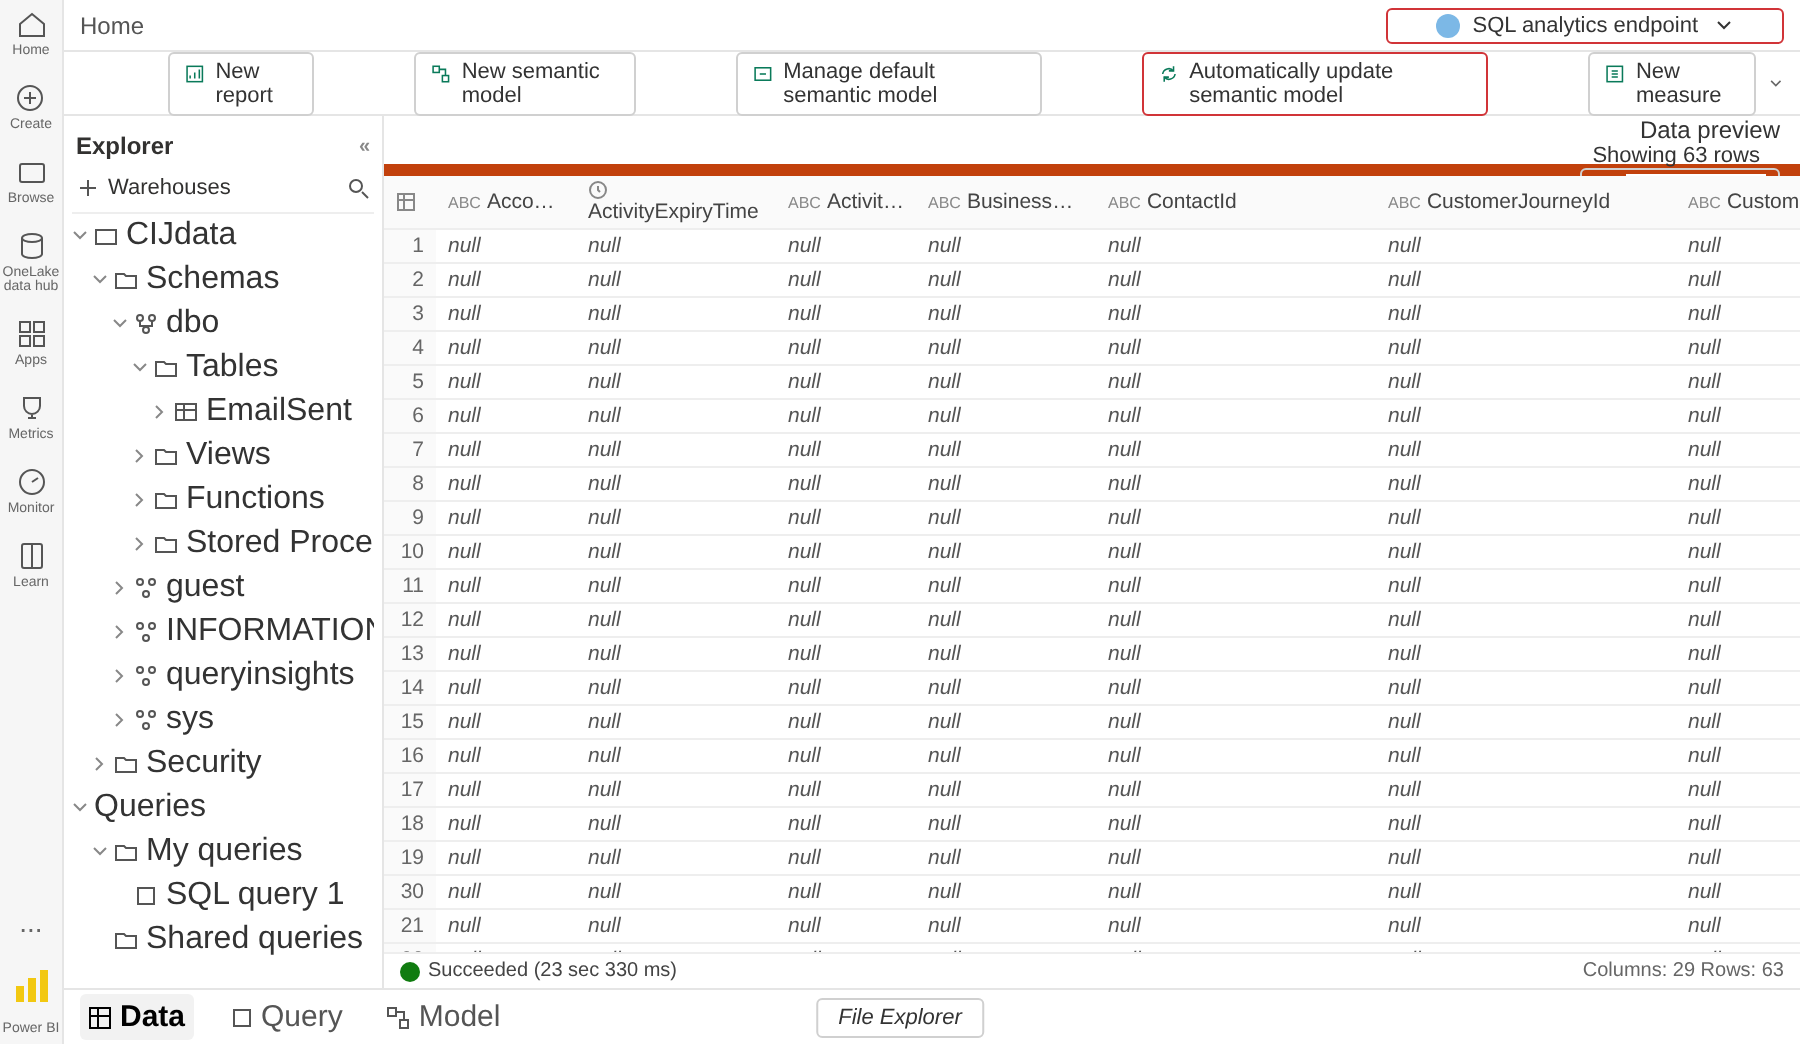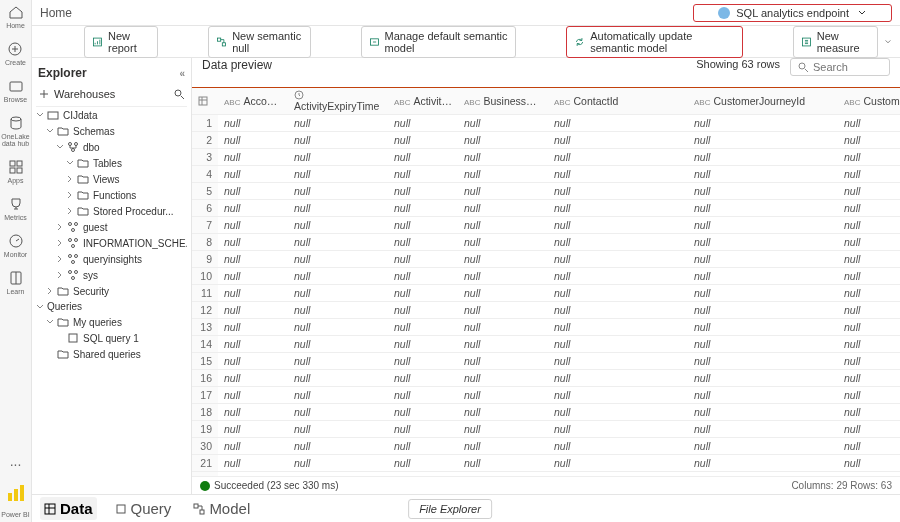--- a/index.html
+++ b/index.html
@@ -59,21 +59,21 @@
     cursor:pointer;
   }
   .toptabs .rightdd .cir { width:12px;height:12px;border-radius:50%;background:#7cb8e6;margin-right:6px; }
 
   
   .toolbar {
     display:flex; align-items:center; height:32px; padding:0 8px;
     border-bottom:1px solid #e5e5e5;
   }
   .toolbar .tbtn {
-    display:flex; align-items:center;
+    display:flex; 
     border:1px solid #d0d0d0; border-radius:3px;
     padding:3px 7px; margin-right:6px;
     font-size:11px; color:#333; cursor:pointer;
     background:#fff;
     margin-left:44px;
   }
   .toolbar .tbtn .ti { width:14px;height:14px;margin-right:5px; color:#0a7a5a;}
   .toolbar .tbtn.highlighted { border:1.5px solid #d13438; border-radius:3px; }
   .toolbar .caret { margin-left:auto; width:10px;height:10px; color:#666; cursor:pointer;}
 
@@ -87,37 +87,38 @@
     padding:4px 4px 0 4px;
   }
   .explorer .ex-head { display:flex; align-items:center; font-weight:600; font-size:12px; padding:4px 2px;}
   .explorer .ex-head .collapse { margin-left:auto; color:#888; font-size:10px; cursor:pointer;}
   .explorer .ex-ware {
     display:flex; align-items:center;
     border-bottom:1px solid #eee; padding:4px 2px 6px 2px;
   }
   .explorer .ex-ware .plus { width:12px;height:12px;margin-right:4px;color:#555; }
   .explorer .ex-ware .srch { margin-left:auto; width:12px;height:12px;color:#555; cursor:pointer;}
-  .tree { flex:1; overflow:auto; font-size:10px; }
+  .tree { flex:1; overflow:auto; font-size:16px; }
   .tree .node { display:flex; align-items:center; padding:2px 0; cursor:pointer; color:#333; white-space:nowrap; }
   .tree .node .chev { width:8px;height:8px; margin-right:3px; color:#888; flex:none;}
   .tree .node .ic { width:12px;height:12px; margin-right:4px; color:#555; flex:none;}
   .tree .lvl0 { padding-left:0px;}
   .tree .lvl1 { padding-left:10px;}
   .tree .lvl2 { padding-left:20px;}
   .tree .lvl3 { padding-left:30px;}
   .tree .lvl4 { padding-left:40px;}
   .tree .node.sel { position:relative; }
   .tree .node.sel::before { content:""; position:absolute; left:-4px; top:0; bottom:0; width:3px; background:#0b6a4f; }
 
   
   .preview { flex:1; display:flex; flex-direction:column; min-width:0; }
   .pv-head {
-    display:flex; align-items:flex-start; height:30px; padding:0 10px;
-    border-bottom:1px solid #c2410c;
+    display:flex; align-items:flex-end; height:30px; padding:0 10px;
+    border-bottom:6px solid #c2410c;
+    flex-direction:column;
   }
   .pv-head .title { font-size:12px; color:#333; }
   .pv-head .rows { margin-left:auto; font-size:11px; color:#333; margin-right:10px;}
   .pv-head .search {
     display:flex; align-items:center;
     border:1px solid #d0d0d0; border-radius:3px;
     padding:2px 6px; width:100px;
   }
   .pv-head .search input { border:0; outline:0; width:70px; font-size:11px; }
   .pv-head .search .si { width:12px;height:12px;color:#888;margin-right:4px;}
@@ -259,21 +260,21 @@
             <path d="M4 8v2M7 6v4M10 4v6"></path>
           </svg>
         <span>New report</span>
       </div>
       <div class="tbtn">
         <svg class="ti" viewBox="0 0 14 14" fill="none" stroke="currentColor">
             <rect x="2" y="2" width="4" height="4"></rect>
             <rect x="8" y="8" width="4" height="4"></rect>
             <path d="M6 4h4v4"></path>
           </svg>
-        <span>New semantic null</span>
+        <span>New semantic model</span>
       </div>
       <div class="tbtn">
         <svg class="ti" viewBox="0 0 14 14" fill="none" stroke="currentColor">
             <rect x="2" y="3" width="10" height="8"></rect>
             <path d="M5 7h4"></path>
           </svg>
         <span>Manage default semantic model</span>
       </div>
       <div class="tbtn highlighted">
         <svg class="ti" viewBox="0 0 14 14" fill="none" stroke="currentColor">
@@ -343,20 +344,30 @@
               <span>dbo</span>
             </div>
           <div class="node lvl3">
               <svg class="chev" viewBox="0 0 8 8" fill="none" stroke="currentColor">
                 <path d="M1 2l3 3 3-3"></path>
               </svg>
               <svg class="ic" viewBox="0 0 12 12" fill="none" stroke="currentColor">
                 <path d="M1 3h4l1 1h5v6H1z"></path>
               </svg>
               <span>Tables</span>
+            </div>
+          <div class="node lvl4 sel">
+              <svg class="chev" viewBox="0 0 8 8" fill="none" stroke="currentColor">
+                <path d="M2 1l3 3-3 3"></path>
+              </svg>
+              <svg class="ic" viewBox="0 0 12 12" fill="none" stroke="currentColor">
+                <rect x="1" y="2" width="10" height="8"></rect>
+                <path d="M1 5h10M5 2v8"></path>
+              </svg>
+              <span>EmailSent</span>
             </div>
           <div class="node lvl3">
               <svg class="chev" viewBox="0 0 8 8" fill="none" stroke="currentColor">
                 <path d="M2 1l3 3-3 3"></path>
               </svg>
               <svg class="ic" viewBox="0 0 12 12" fill="none" stroke="currentColor">
                 <path d="M1 3h4l1 1h5v6H1z"></path>
               </svg>
               <span>Views</span>
             </div>

